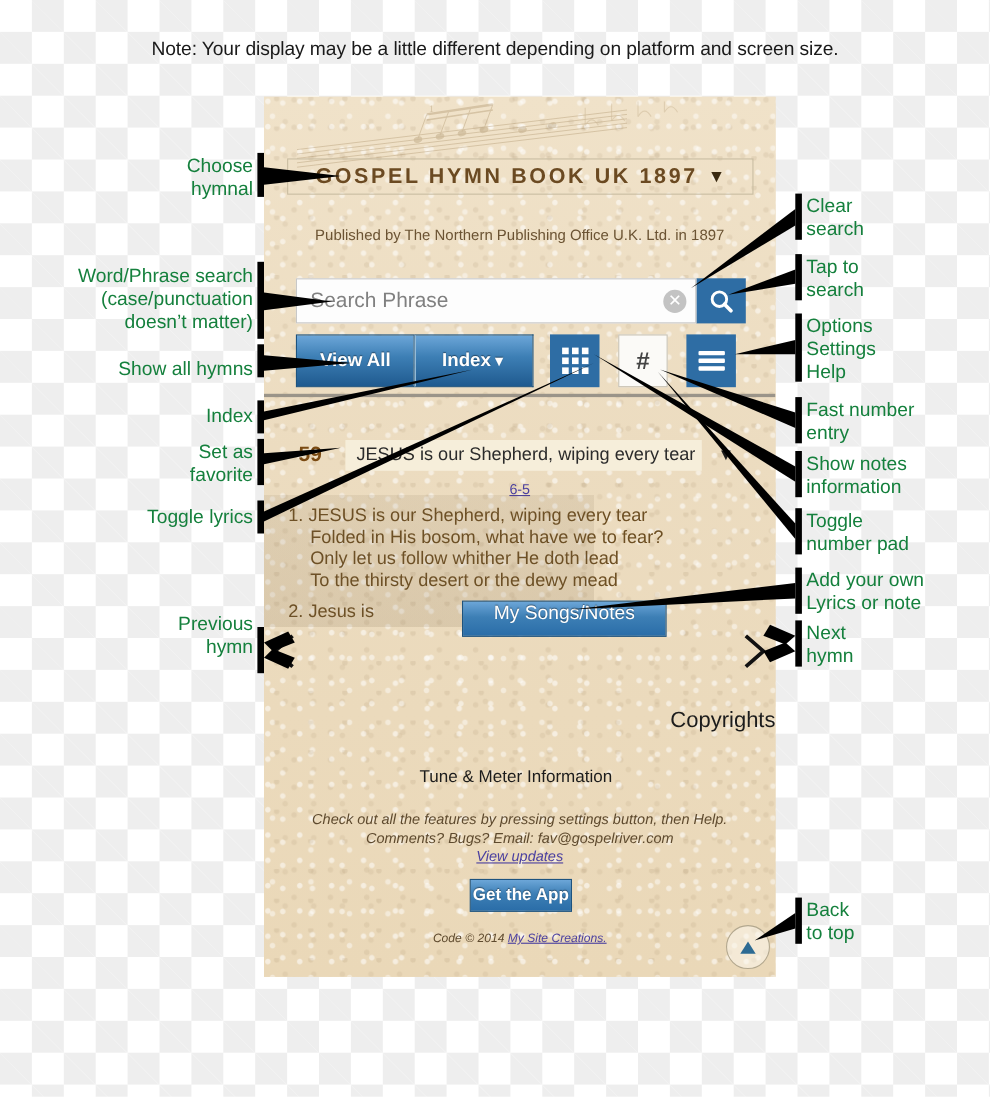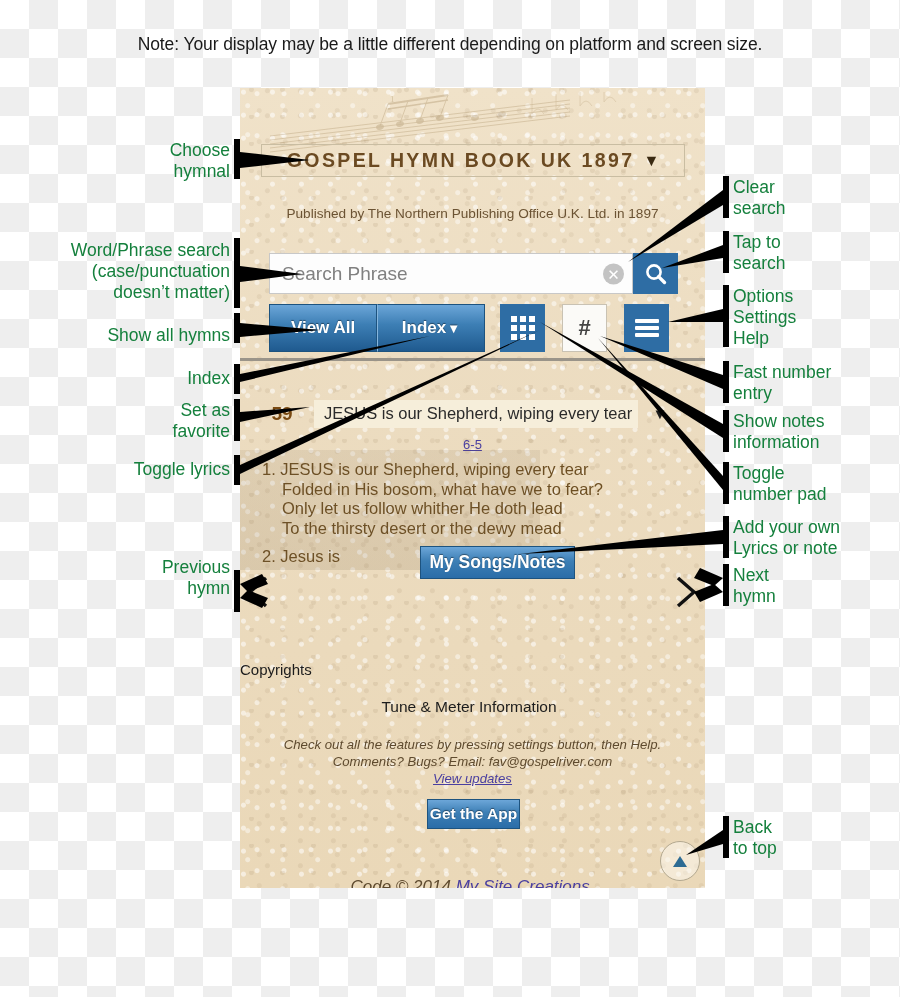--- a/index.html
+++ b/index.html
@@ -274,39 +274,38 @@
     left: 0; top: 362px;
     width: 300px; height: 120px;
     background: linear-gradient(180deg, rgba(110,90,60,0.10), rgba(110,90,60,0.14));
     pointer-events: none;
   }
 
   
   #my-songs-btn {
     position: absolute;
     left: 180px; top: 458px;
-    width: 155px; height: 33px;
+    width: 186px; height: 33px;
     background: linear-gradient(180deg, #6ca6d8 0%, #3d7fb5 45%, #2a6da8 100%);
     border: 1px solid #1d537f;
     box-sizing: border-box;
     display: flex;
-    align-items: center;
     justify-content: center;
     color: #ffffff;
     font-size: 17.5px;
-    font-weight: bold;
+    font-weight: normal;
     text-shadow: 0 -1px 1px rgba(0,0,0,0.45);
   }
 
   
   #copyrights-link {
     position: absolute;
-    left: 0; right: 0; top: 573px;
-    text-align: left;
-    font-size: 15px;
+    left: 0; right: 0; top: 556px;
+    text-align: right;
+    font-size: 20px;
     color: #1c1c1c;
   }
   #tune-meter-link {
     position: absolute;
     left: 0; right: 7px; top: 610px;
     text-align: center;
     font-size: 15.5px;
     color: #1c1c1c;
   }
   #footer-help {
@@ -333,23 +332,23 @@
     display: flex;
     align-items: center;
     justify-content: center;
     color: #ffffff;
     font-size: 15.5px;
     font-weight: bold;
     text-shadow: 0 -1px 1px rgba(0,0,0,0.45);
   }
   #code-line {
     position: absolute;
-    left: 0; right: 0; top: 791px;
-    text-align: center;
-    font-size: 17px;
+    left: 0; right: 0; top: 757px;
+    text-align: center;
+    font-size: 11px;
     font-style: italic;
     color: #5e4a2e;
     line-height: 16px;
   }
   #site-creations {
     text-decoration: underline;
     color: #4a3fa0;
   }
 
   

